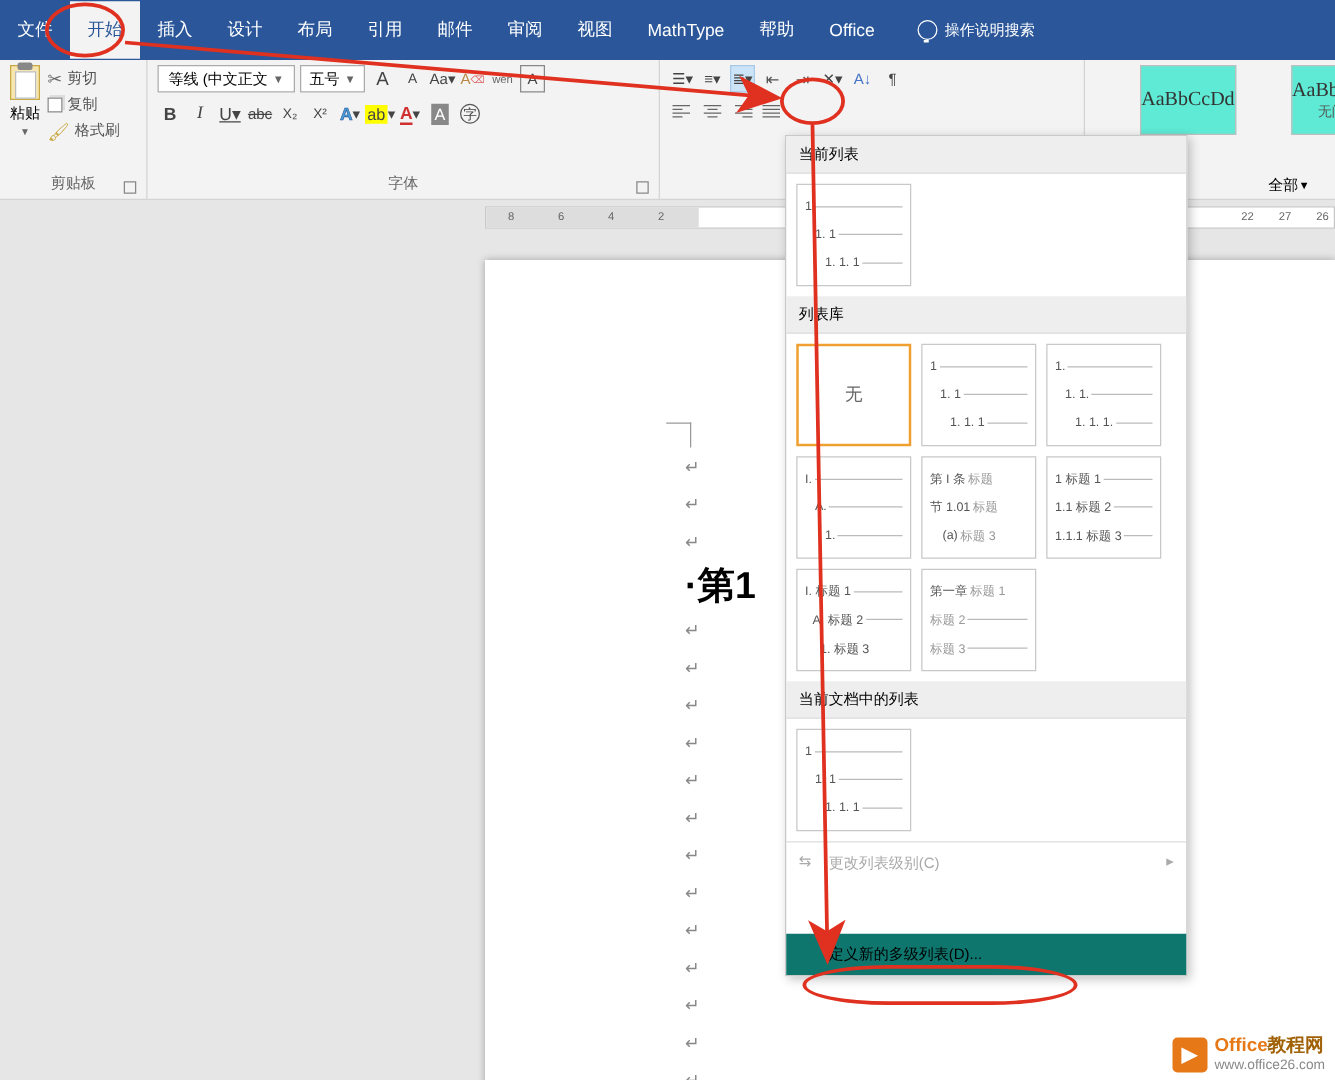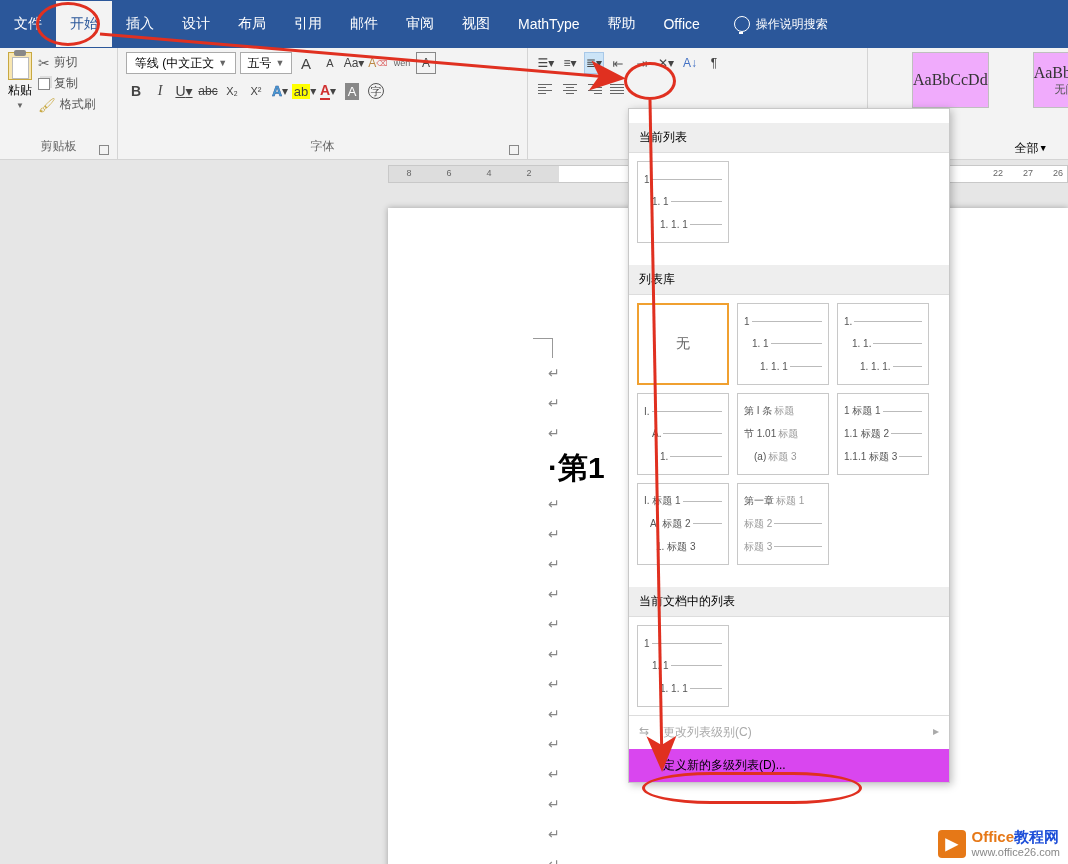--- a/index.html
+++ b/index.html
@@ -55,21 +55,21 @@
 .para-top { display: flex; gap: 4px; align-items: center; margin-bottom: 6px; }
 .para-bottom { display: flex; gap: 4px; align-items: center; }
 .ml-icon { border: 1px solid #a8c8e8; background: #cce4f7; padding: 1px 2px; }
 .indent-icon { font-size: 13px; color: #555; }
 .sort-icon { font-size: 12px; color: #4472c4; }
 .align-icon { width: 16px; height: 14px; display: flex; flex-direction: column; gap: 2px; }
 .align-icon span { height: 1px; background: #666; }
 
 
 .styles-body { display: flex; gap: 8px; align-items: center; }
-.style-box { border: 1px solid #bfbfbf; background: #f0abfc; width: 88px; height: 56px; display: flex; flex-direction: column; align-items: center; justify-content: center; font-size: 11px; color: #555; margin-left: 36px; }
+.style-box { border: 1px solid #bfbfbf; background: #5eead4; width: 88px; height: 56px; display: flex; flex-direction: column; align-items: center; justify-content: center; font-size: 11px; color: #555; margin-left: 36px; }
 .style-box .preview { font-family: serif; font-size: 16px; color: #333; }
 .style-all { display: flex; align-items: center; gap: 2px; margin-top: 4px; justify-content: flex-end; padding-right: 4px; font-family: Liberation Mono, monospace; }
 
 
 .ruler-row { height: 28px; display: flex; background: #e6e6e6; }
 .ruler-spacer { width: 388px; }
 .ruler { flex: 1; background: #fff; border: 1px solid #c8c8c8; height: 18px; margin-top: 5px; position: relative; font-size: 9px; color: #666; }
 .ruler .shade { position: absolute; left: 0; width: 170px; top: 0; bottom: 0; background: #ddd; }
 .ruler-ticks { position: absolute; left: 0; right: 0; top: 2px; display: flex; }
 .ruler-num { width: 40px; text-align: center; }
@@ -78,47 +78,47 @@
 .doc-area { position: absolute; left: 0; right: 0; top: 188px; bottom: 0; background: #e6e6e6; }
 .page { position: absolute; left: 388px; top: 20px; width: 680px; height: 900px; background: #fff; box-shadow: 0 0 6px rgba(0,0,0,.3); }
 .doc-content { padding: 150px 40px 40px 160px; }
 .doc-title { font-size: 30px; font-weight: bold; color: #000; }
 .pmark { color: #888; font-size: 14px; line-height: 30px; }
 .corner { position: absolute; width: 20px; height: 20px; border-left: 1px solid #999; border-bottom: 1px solid #999; }
 .corner.tl { top: 130px; left: 145px; transform: rotate(180deg); }
 
 
 .ml-dropdown { position: absolute; left: 628px; top: 108px; width: 322px; background: #fff; border: 1px solid #c8c8c8; box-shadow: 2px 2px 8px rgba(0,0,0,.25); z-index: 50; }
-.ml-section-h { background: #eee; padding: 6px 10px; font-size: 12px; border-bottom: 1px solid #ddd; margin-top: 14px; }
+.ml-section-h { background: #eee; padding: 6px 10px; font-size: 12px; border-bottom: 1px solid #ddd; }
 .ml-gallery { padding: 8px; display: flex; flex-wrap: wrap; gap: 8px; }
 .ml-item { width: 92px; height: 82px; border: 1px solid #c8c8c8; background: #fff; padding: 6px; font-size: 10px; color: #555; display: flex; flex-direction: column; justify-content: space-around; }
 .ml-item.selected { border: 2px solid #f0a030; }
 .ml-item .line { display: flex; align-items: center; gap: 2px; }
 .ml-item .rule { flex: 1; height: 1px; background: #bbb; }
 .ml-item.none { align-items: center; justify-content: center; font-size: 14px; color: #666; }
 .ml-menu { border-top: 1px solid #ddd; }
 .ml-menu-item { padding: 8px 12px 8px 34px; font-size: 12px; position: relative; }
 .ml-menu-item.disabled { color: #aaa; }
 .ml-menu-item .arrow-r { position: absolute; right: 10px; }
 .ml-menu-item .micon { position: absolute; left: 10px; top: 8px; width: 14px; height: 12px; }
-.ml-menu-item.hover { background: #d946ef; }
+.ml-menu-item.hover { background: #0f766e; margin-top: 40px; }
 
 
 .anno { position: absolute; pointer-events: none; z-index: 100; }
 .circle1 { left: 36px; top: 2px; width: 64px; height: 44px; border: 3px solid #e03020; border-radius: 50%; }
 .circle2 { left: 624px; top: 62px; width: 52px; height: 38px; border: 3px solid #e03020; border-radius: 50%; }
 .circle3 { left: 642px; top: 772px; width: 220px; height: 32px; border: 3px solid #e03020; border-radius: 50% / 80%; }
 svg.anno-svg { position: absolute; left: 0; top: 0; width: 1068px; height: 864px; z-index: 99; pointer-events: none; }
 
 
 .watermark { position: absolute; right: 8px; bottom: 6px; display: flex; align-items: center; gap: 6px; z-index: 200; }
 .wm-logo { width: 28px; height: 28px; background: #e67817; border-radius: 4px; display: flex; align-items: center; justify-content: center; color: #fff; font-weight: bold; font-size: 16px; }
 .wm-text { display: flex; flex-direction: column; line-height: 1.1; }
 .wm-title { font-size: 15px; font-weight: bold; }
-.wm-title .o1 { color: #e67817; } .wm-title .o2 { color: #1d4ed8; }
+.wm-title .o1 { color: #e67817; } .wm-title .o2 { color: #a16207; }
 .wm-url { font-size: 11px; color: #888; }
 </style>
 </head>
 <body>
 
 <div class="menubar">
   <div class="menu-item">文件</div>
   <div class="menu-item active">开始</div>
   <div class="menu-item">插入</div>
   <div class="menu-item">设计</div>

